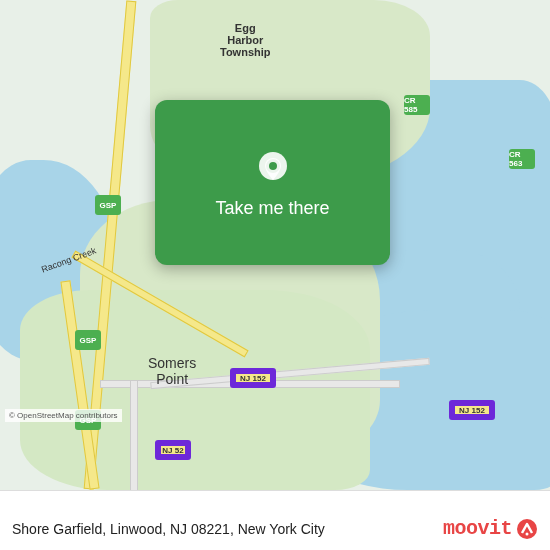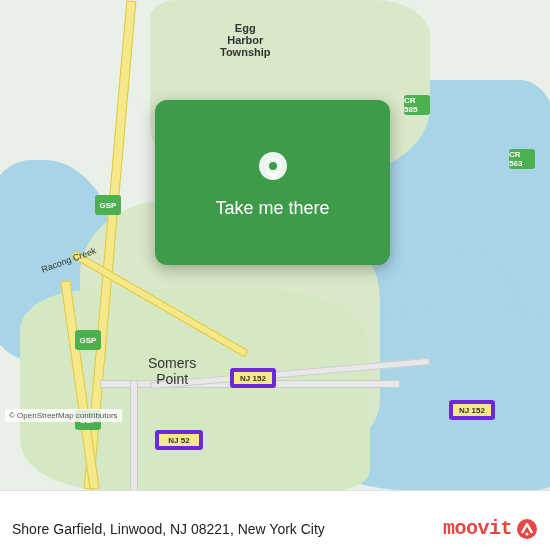--- a/index.html
+++ b/index.html
@@ -174,21 +174,21 @@
       font-weight: bold;
       display: flex;
       align-items: center;
       justify-content: center;
       border-radius: 3px;
     }
 
     .route-badge-yellow {
       background: #f5e88a;
       color: #333;
-      border: 4px solid #6d28d9;
+      border: 6px solid #6d28d9;
     }
 
     
     .place-label {
       position: absolute;
       font-size: 14px;
       color: #333;
       font-weight: 500;
       text-align: center;
     }
@@ -296,21 +296,21 @@
     <div class="road road-nj52"></div>
 
     <div class="route-badge" style="left:95px; top:195px;">GSP</div>
     <div class="route-badge" style="left:75px; top:330px;">GSP</div>
     <div class="route-badge" style="left:75px; top:410px;">GSP</div>
     <div class="route-badge" style="right:120px; top:95px;">CR 585</div>
     <div class="route-badge" style="right:15px; top:149px;">CR 563</div>
 
     <div class="route-badge route-badge-yellow" style="left:230px; top:368px; width:46px;">NJ 152</div>
     <div class="route-badge route-badge-yellow" style="right:55px; top:400px; width:46px;">NJ 152</div>
-    <div class="route-badge route-badge-yellow" style="left:155px; top:430px; width:48px;">NJ 52</div>
+    <div class="route-badge route-badge-yellow" style="left:155px; top:440px; width:36px;">NJ 52</div>
 
     <div class="place-label" style="left:220px; top:22px; font-size:11px; font-weight:600;">Egg<br>Harbor<br>Township</div>
     <div class="place-label" style="left:148px; top:355px;">Somers<br>Point</div>
     <div class="place-label" style="left:40px; top:255px; font-size:9px; transform:rotate(-20deg);">Racong Creek</div>
 
   </div>
 
   <div class="card-overlay">
 
     <div class="pin-icon">

